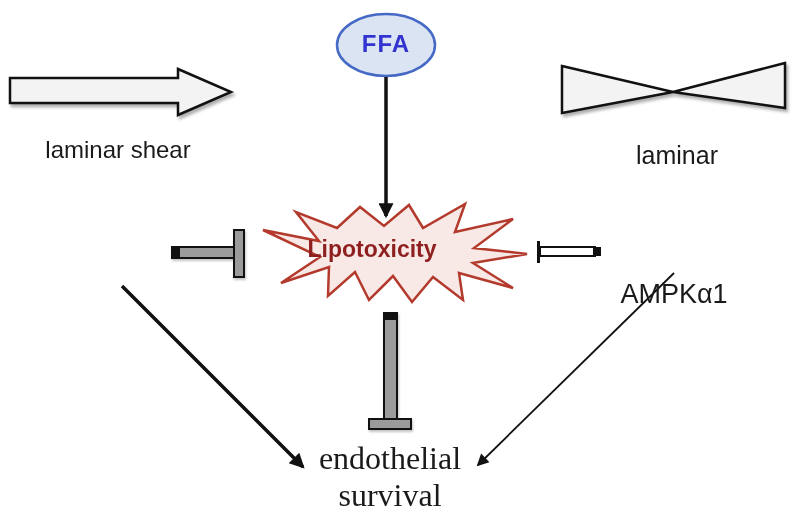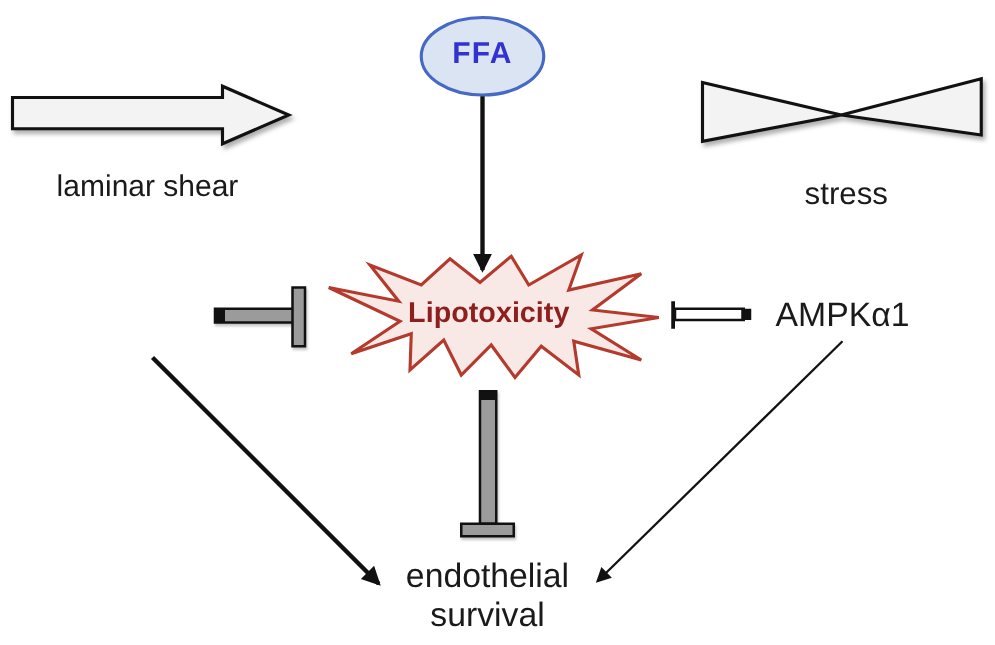--- a/index.html
+++ b/index.html
@@ -12,22 +12,22 @@
     position:absolute;transform:translate(-50%,-50%);
     color:var(--text,#1a1a1a);text-align:center;white-space:nowrap;
     line-height:1.2;
   }
   .label.wrap{white-space:normal;}
   .ffa-text{color:var(--ffa-text,#3333cf);font-size:24px;font-weight:700;letter-spacing:1px;}
   .flow-text{font-size:24px;}
   .static-text{font-size:25px;}
   .shear-text{font-size:24px;width:110px;line-height:1.25;}
   .lipo-text{color:var(--star-text,#8e1f1f);font-size:23px;font-weight:700;}
-  .ampk-text{font-size:27px;}
-  .endo-text{font-size:27px;width:190px;line-height:1.15;}
+  .ampk-text{font-size:27px;margin-top:42px;}
+  .endo-text{font-size:32px;width:190px;line-height:1.15;font-family:Liberation Serif, serif;}
   .shadowed{filter:drop-shadow(2px 3px 1.5px rgba(110,110,110,0.55));}
   .soft-shadow{filter:drop-shadow(1.5px 2px 1px rgba(140,140,140,0.5));}
   .ink-line{stroke:var(--ink,#111);fill:none;}
   .gray-fill{fill:var(--bar-gray,#9b9b9b);stroke:var(--ink,#111);stroke-width:2;}
   .ink-fill{fill:var(--ink,#111);stroke:none;}
   .white-bar{fill:#ffffff;stroke:var(--ink,#111);stroke-width:2;}
   .light-shape{fill:var(--shape-light,#f3f3f3);stroke:var(--ink,#111);stroke-width:2.5;}
   .star-shape{fill:var(--star-fill,#f9e9e6);stroke:var(--star-stroke,#b33a2c);stroke-width:2.5;stroke-linejoin:miter;}
   .ffa-ellipse{fill:var(--ffa-fill,#dae4f3);stroke:var(--ffa-stroke,#4569c4);stroke-width:2.5;}
 </style>
@@ -85,22 +85,22 @@
 
     <line class="ink-line" x1="122" y1="286" x2="303" y2="467" stroke-width="3.5" marker-end="url(#arrowBig)"></line>
 
     <line class="ink-line" x1="674" y1="273" x2="478" y2="465" stroke-width="1.8" marker-end="url(#arrowSmall)"></line>
   </svg>
 
   <div class="label ffa-text" style="left:386px;top:44px;">FFA</div>
 
   <div class="label flow-text" style="left:118px;top:150px;">laminar shear</div>
 
-  <div class="label static-text" style="left:677px;top:155px;">stress</div>
+  <div class="label static-text" style="left:677px;top:155px;">laminar</div>
 
 
-  <div class="label lipo-text" style="left:391px;top:250px;">Lipotoxicity</div>
+  <div class="label lipo-text" style="left:372px;top:250px;">Lipotoxicity</div>
 
   <div class="label ampk-text" style="left:674px;top:252px;">AMPKα1</div>
 
   <div class="label wrap endo-text" style="left:390px;top:477px;">endothelial survival</div>
 
 </div>
 
 </body></html>

